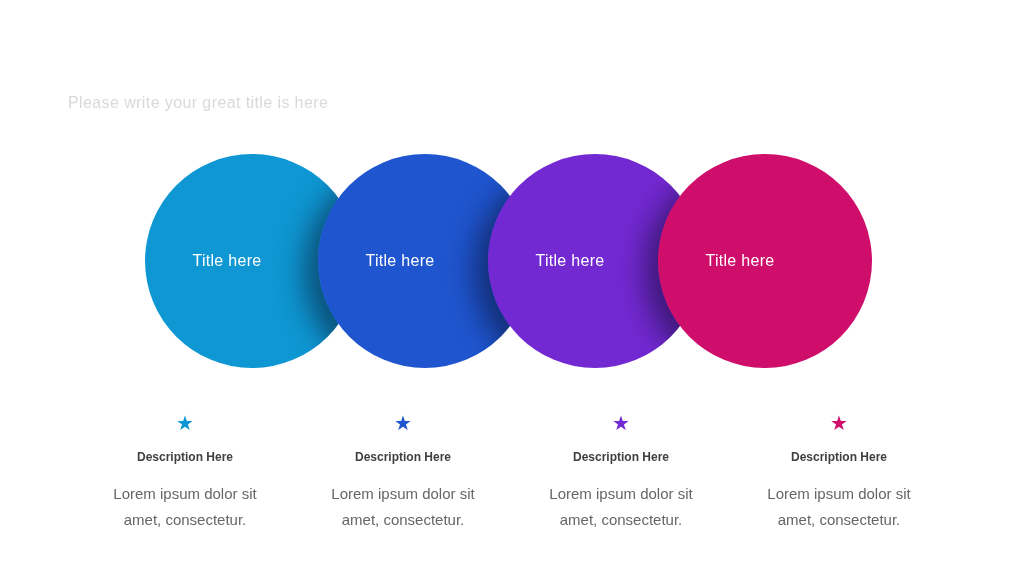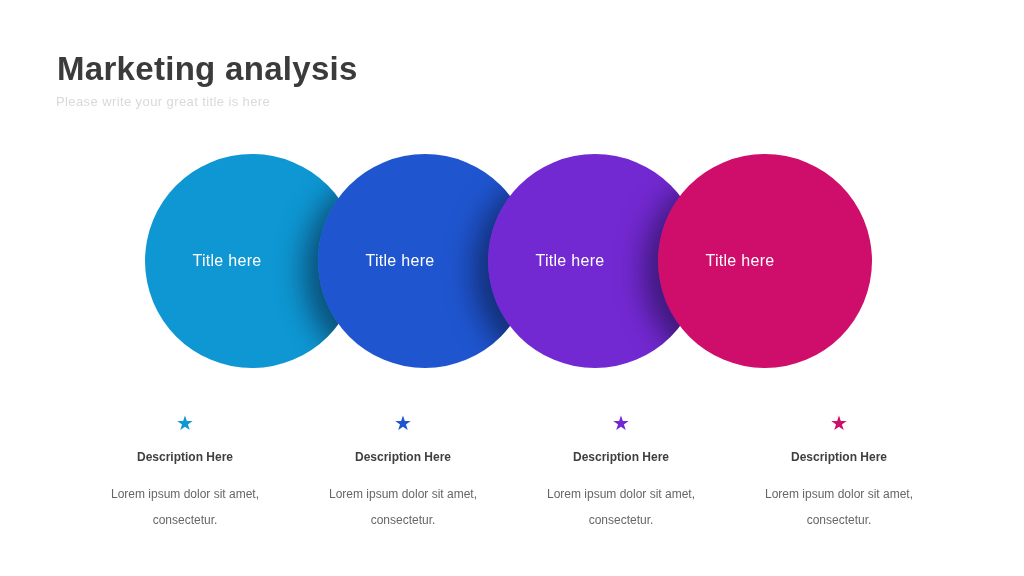--- a/index.html
+++ b/index.html
@@ -12,22 +12,22 @@
   }
   .slide{position:absolute;inset:0;}
 
   
   .page-title{
     position:absolute;left:57px;top:50px;
     font-size:33px;font-weight:800;color:#3b3b3b;
     letter-spacing:0.3px;margin:0;
   }
   .page-subtitle{
-    position:absolute;left:56px;top:94px;
-    font-size:13px;color:#d9d9d9;letter-spacing:0.4px;
+    position:absolute;left:68px;top:94px;
+    font-size:16px;color:#d9d9d9;letter-spacing:0.4px;
   }
 
   
   .circles{position:absolute;left:0;top:0;width:1024px;height:576px;}
   .circle{
     position:absolute;top:154px;
     width:214px;height:214px;border-radius:50%;
     overflow:hidden;
     display:flex;align-items:center;justify-content:center;
   }
@@ -60,30 +60,29 @@
   }
   .star-icon{
     display:block;font-size:20px;line-height:1;
     margin-bottom:17px;
   }
   .column-heading{
     font-size:12px;font-weight:bold;color:#3f3f3f;
     margin-bottom:8px;
   }
   .column-body{
-    font-size:12px;color:#666666;line-height:26px;
+    font-size:15px;color:#666666;line-height:26px;
     max-width:160px;margin:17px auto;
   }
 </style>
 </head>
 <body>
 
 <div class="slide">
 
-  <h1 class="page-title">Marketing analysis</h1>
   <div class="page-subtitle">Please write your great title is here</div>
 
   <div class="circles">
     <div class="circle circle-1" style="background: rgb(14, 151, 211);">
       <div class="overlap-shadow"></div>
       <span class="circle-title">Title here</span>
     </div>
     <div class="circle circle-2" style="background: rgb(31, 85, 207);">
       <div class="overlap-shadow"></div>
       <span class="circle-title">Title here</span>

